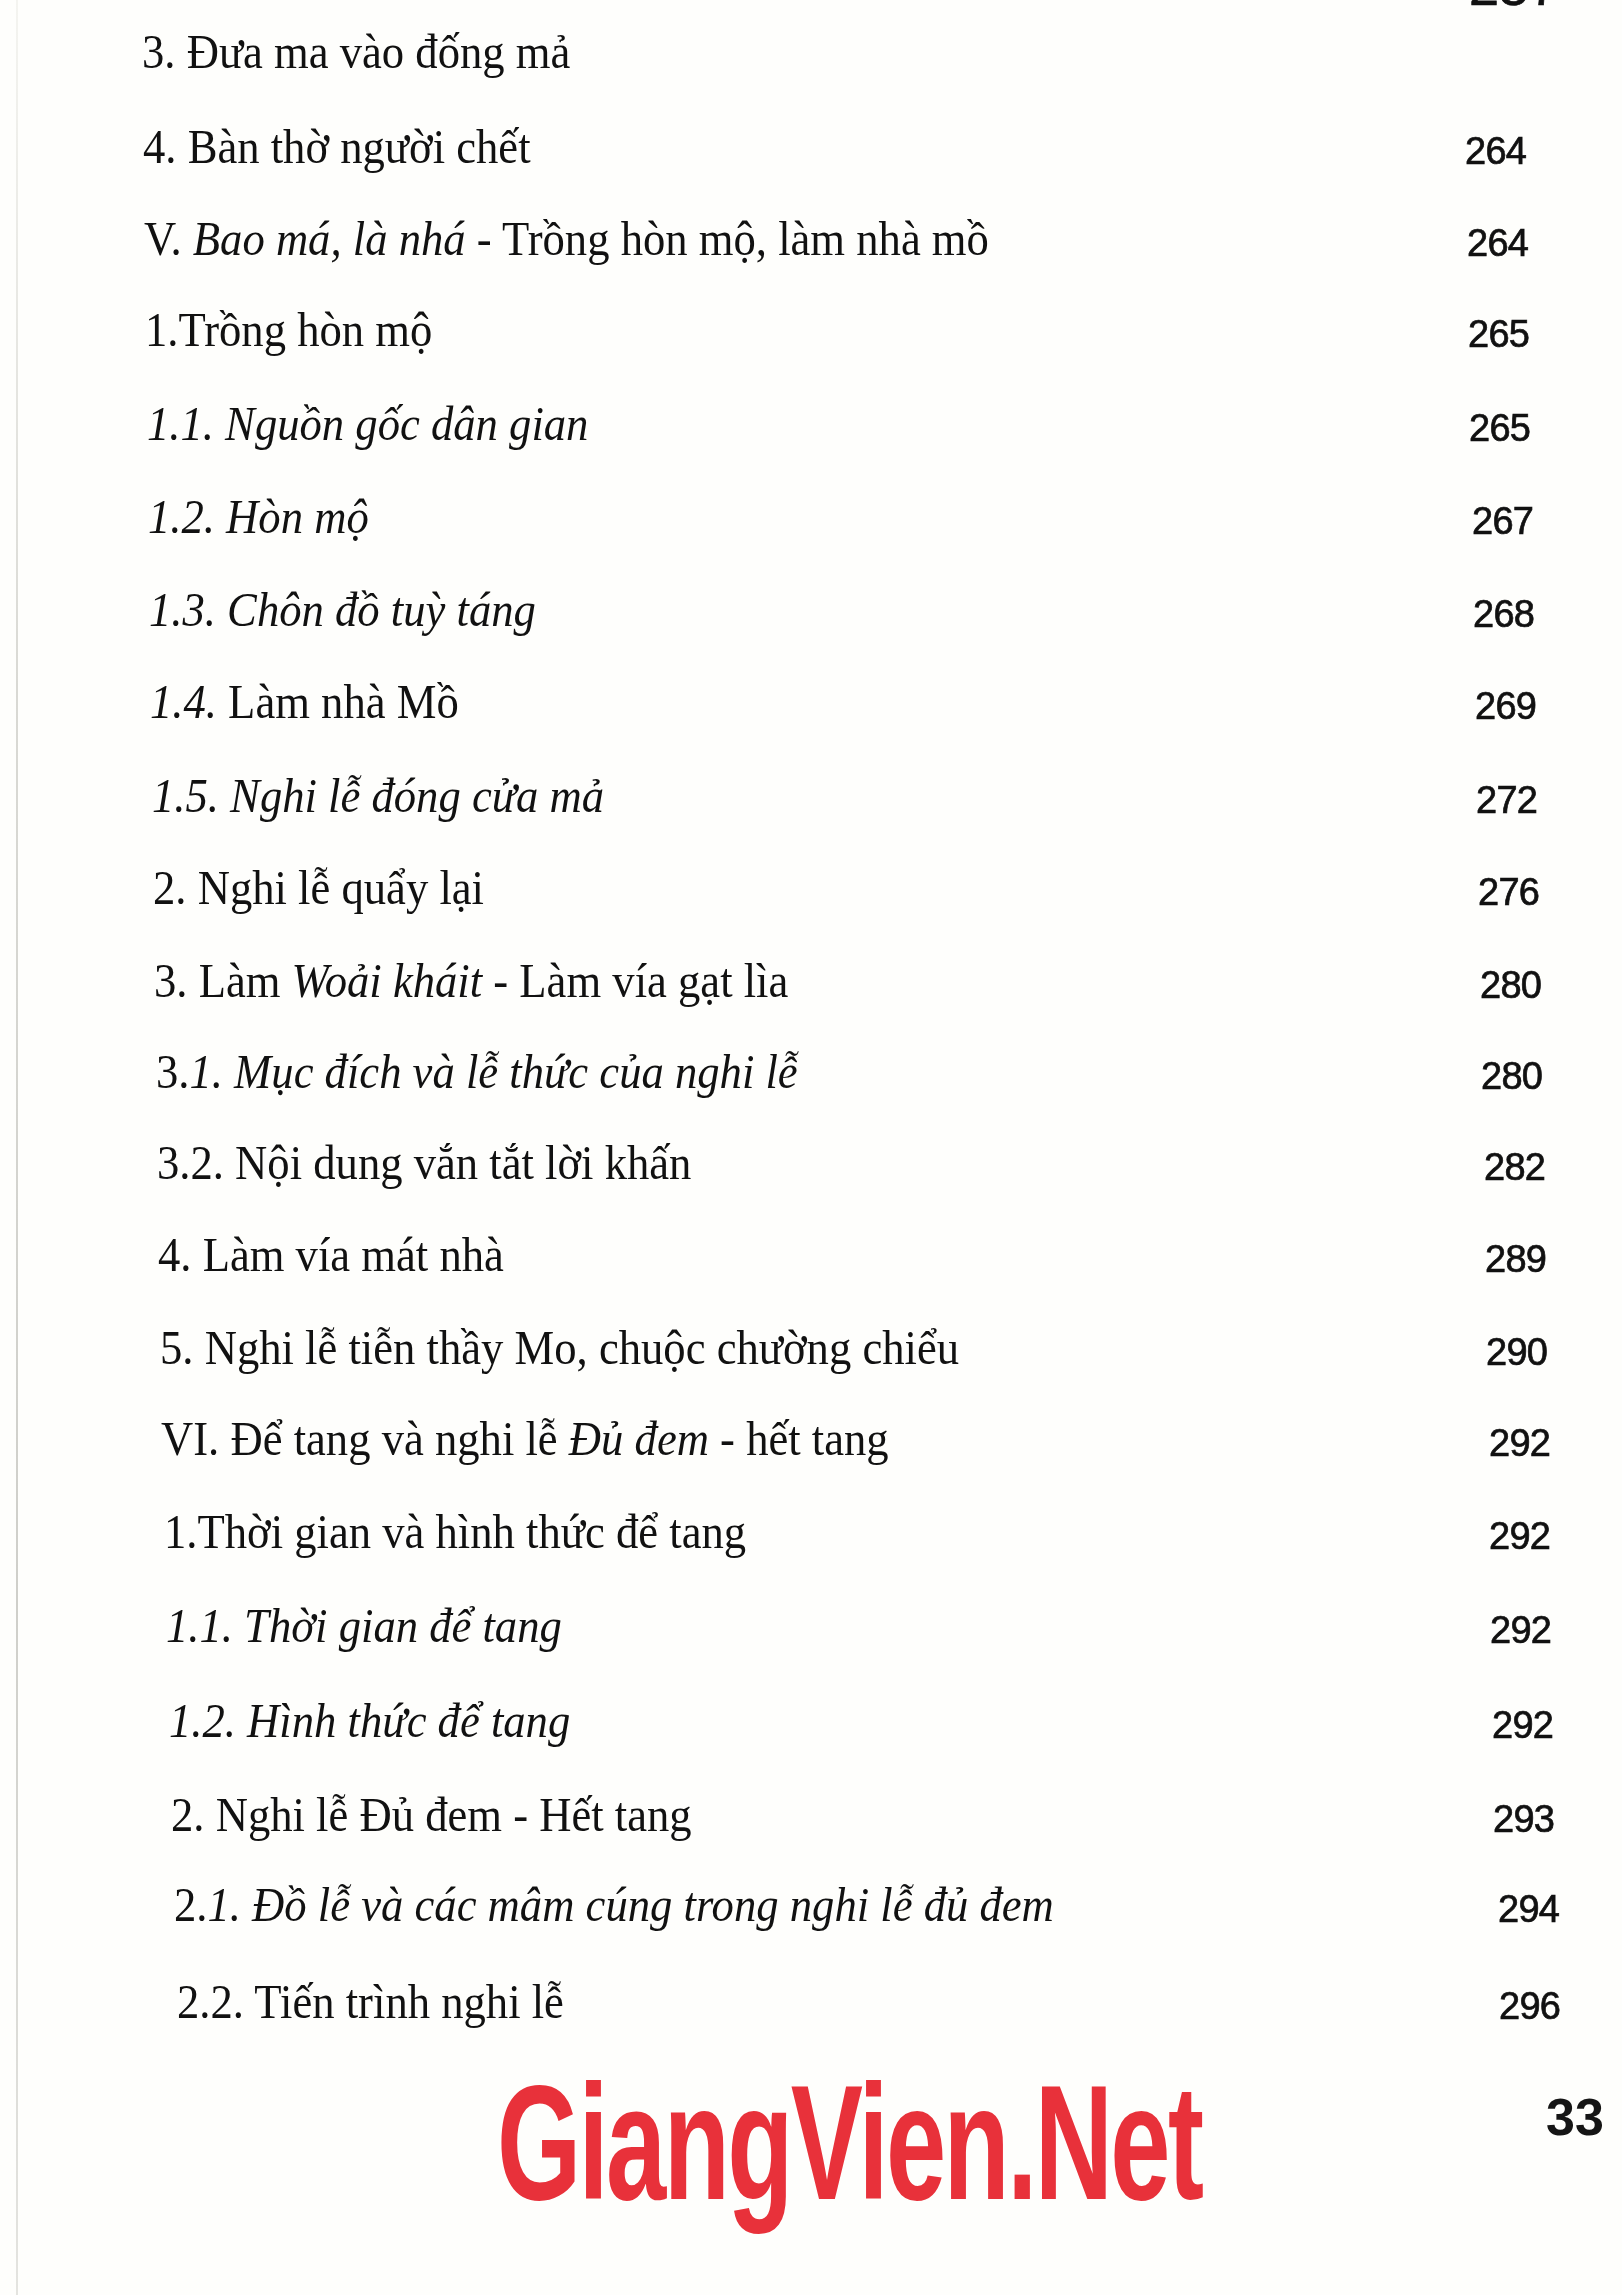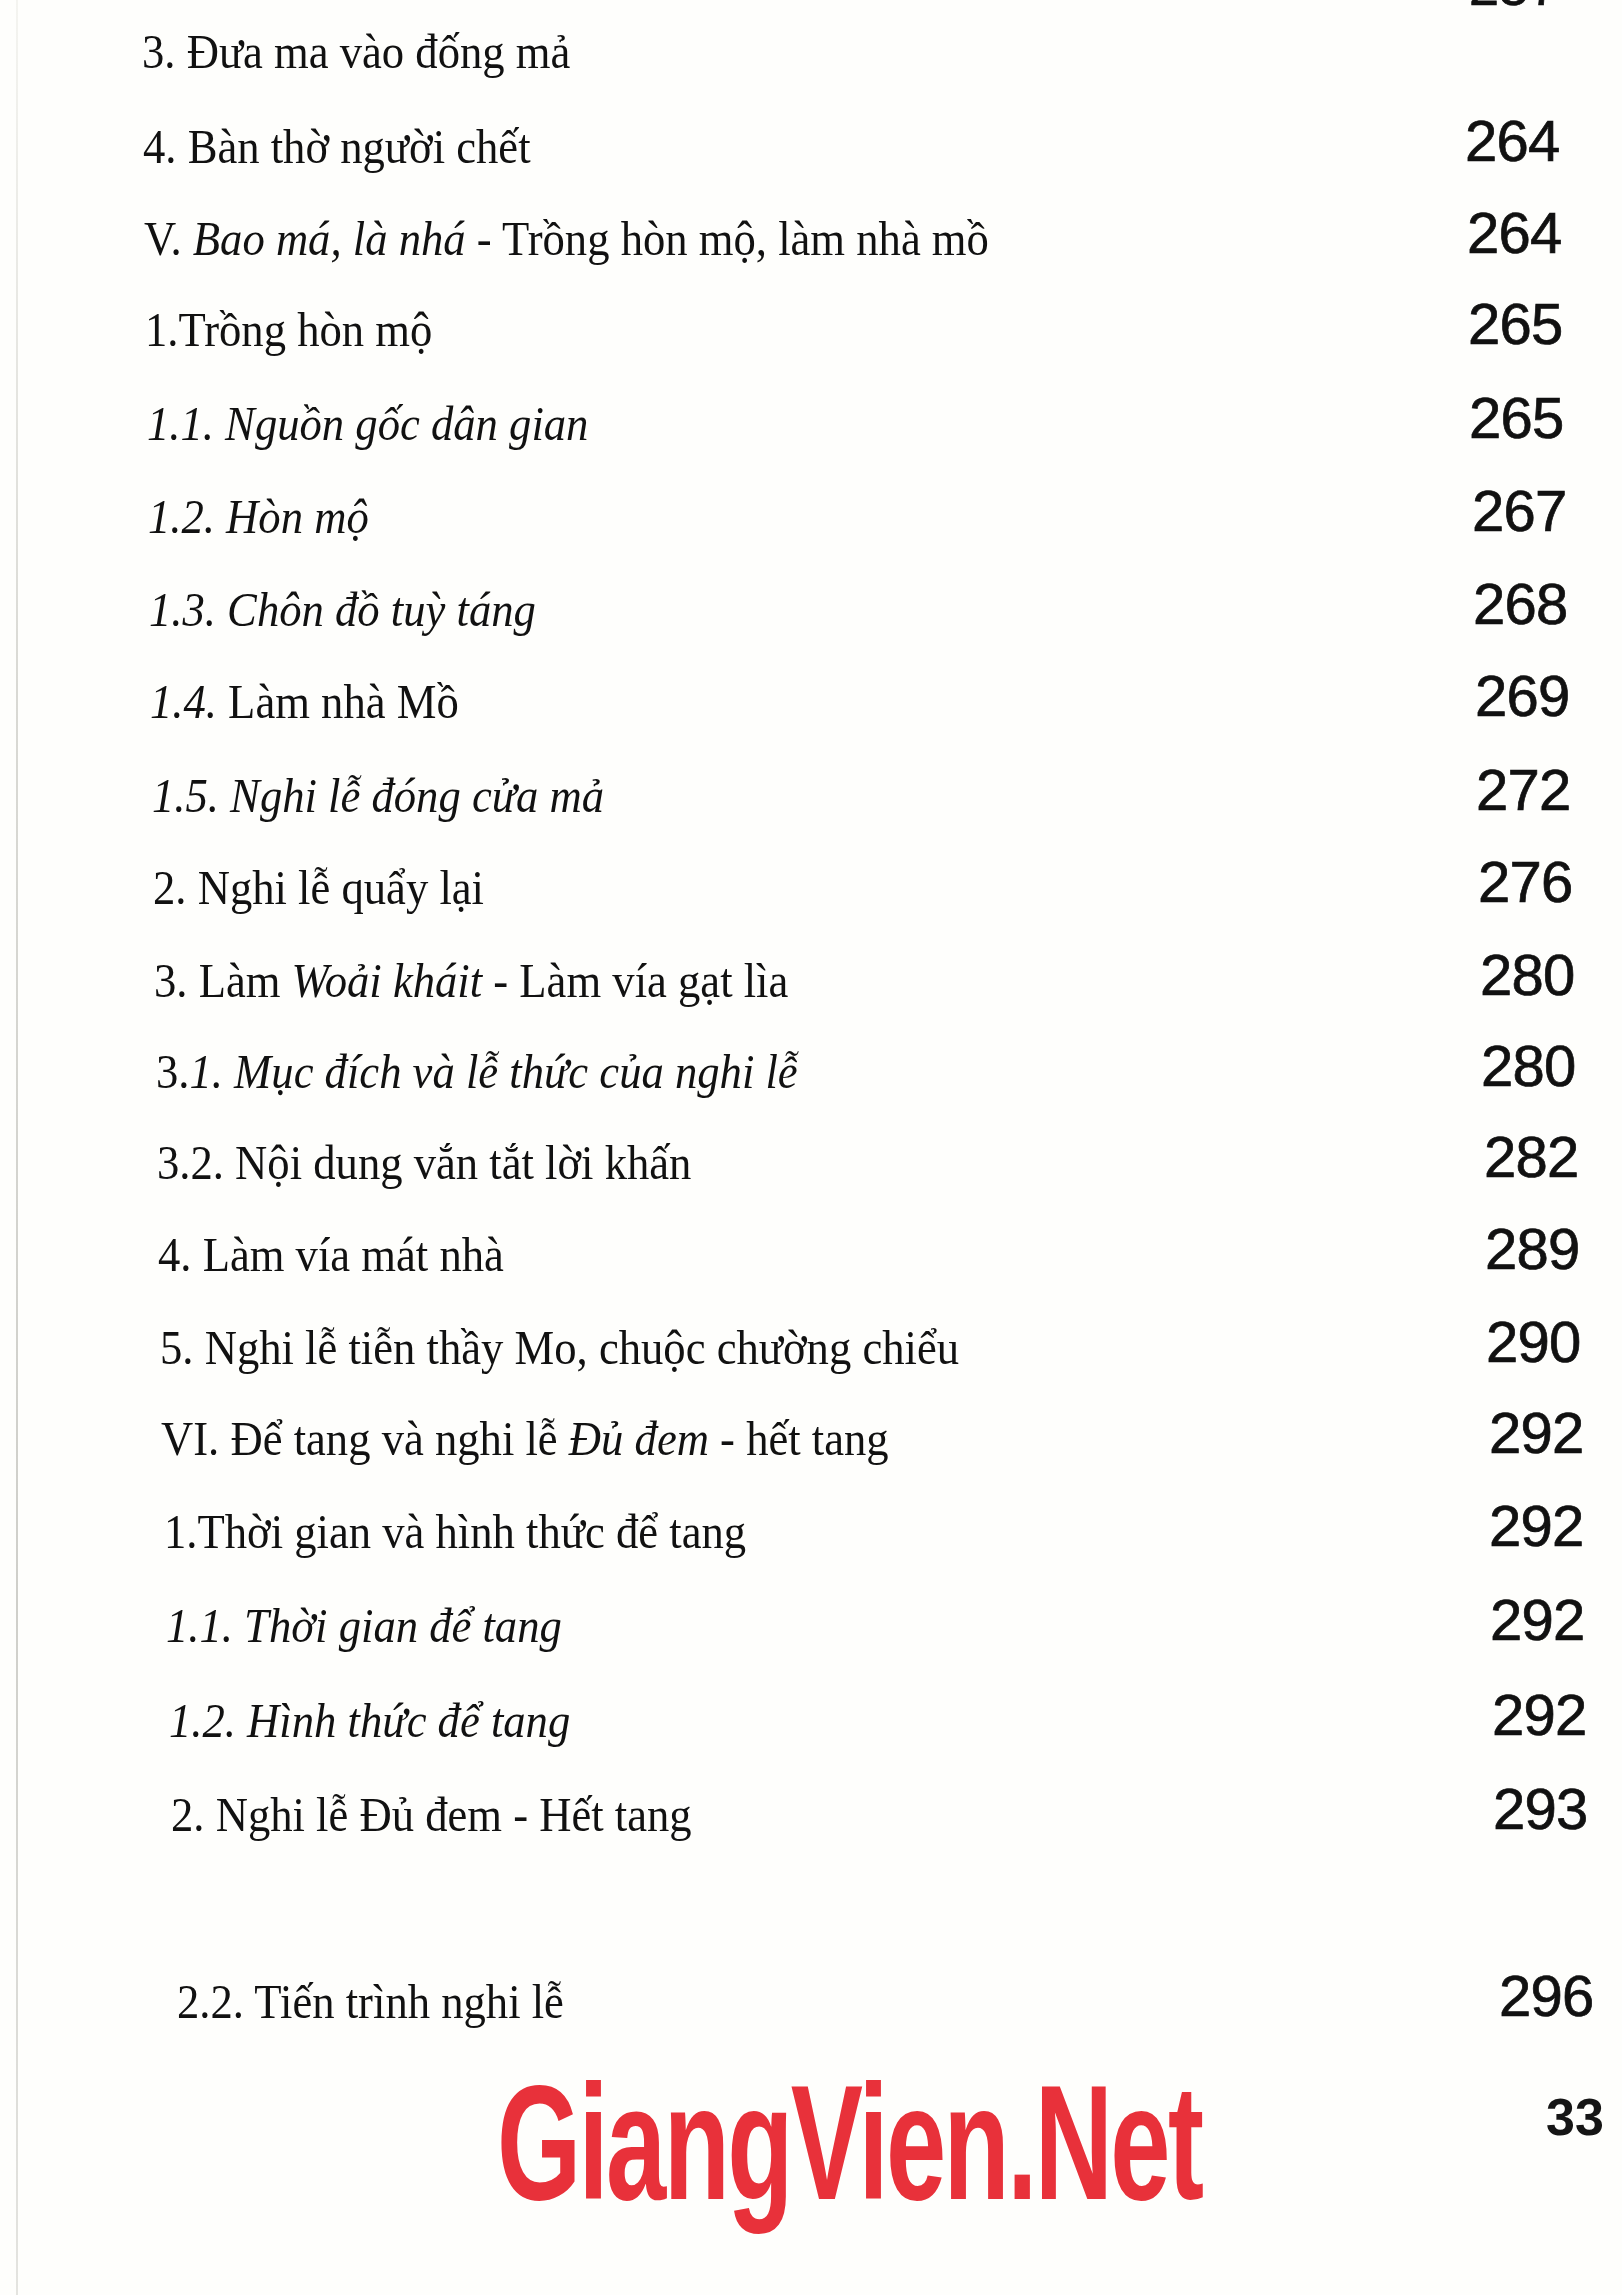--- a/index.html
+++ b/index.html
@@ -16,21 +16,21 @@
   .toc { position: absolute; left: 0; top: 0; width: 1622px; height: 1897px; }
   .toc-row { position: absolute; left: 0; width: 1622px; height: 79px; }
   .entry {
     position: absolute; bottom: 0; white-space: nowrap;
     font-size: 48px; line-height: 1; transform: scaleX(0.93); transform-origin: left bottom;
   }
   .entry .it { font-style: italic; }
   .pg {
     position: absolute; bottom: 1.3px; white-space: nowrap;
     font-family: "Liberation Sans", "DejaVu Sans", sans-serif;
-    font-size: 58px; line-height: 1; font-weight: 400; letter-spacing: -0.7px;
+    font-size: 38px; line-height: 1; font-weight: 400; letter-spacing: -0.7px;
     -webkit-text-stroke: 0.7px #111;
   }
   .clip-num {
     position: absolute; left: 1469px; top: -41px; height: 52px; overflow: hidden;
     font-family: "Liberation Sans", "DejaVu Sans", sans-serif; font-size: 54px; line-height: 1;
     -webkit-text-stroke: 0.7px #111;
   }
   .folio {
     position: absolute; left: 1546px; top: 2091px;
     font-family: "Liberation Sans", "DejaVu Sans", sans-serif; font-weight: 700;
@@ -125,20 +125,24 @@
       <div class="pg" style="left: 1490px;">292</div>
     </div>
     <div class="toc-row" style="top: 1666px;">
       <div class="entry" style="left: 169px;"><span class="it">1.2. Hình thức để tang</span></div>
       <div class="pg" style="left: 1492px;">292</div>
     </div>
     <div class="toc-row" style="top: 1760px; padding-left: 36px;">
       <div class="entry" style="left: 171px;"><span>2. Nghi lễ Đủ đem - Hết tang</span></div>
       <div class="pg" style="left: 1493px;">293</div>
     </div>
+    <div class="toc-row" style="top: 1850px;">
+      <div class="entry" style="left: 174px;"><span>2.</span><span class="it">1. Đồ lễ và các mâm cúng trong nghi lễ đủ đem</span></div>
+      <div class="pg" style="left: 1498px;">294</div>
+    </div>
     <div class="toc-row" style="top: 1947px;">
       <div class="entry" style="left: 177px;"><span>2.2. Tiến trình nghi lễ</span></div>
       <div class="pg" style="left: 1499px;">296</div>
     </div>
   </div>
 
 <div class="watermark" style="color: rgb(232, 49, 58);">GiangVien.Net</div>
 <div class="folio">33</div>
 
 

